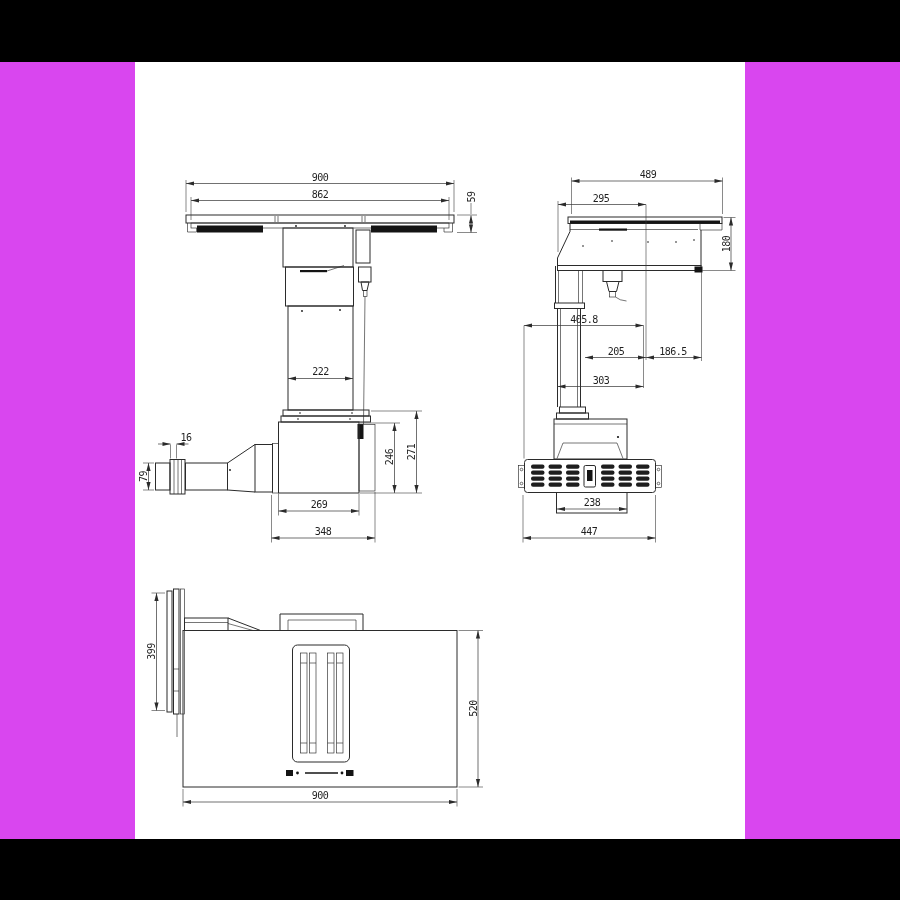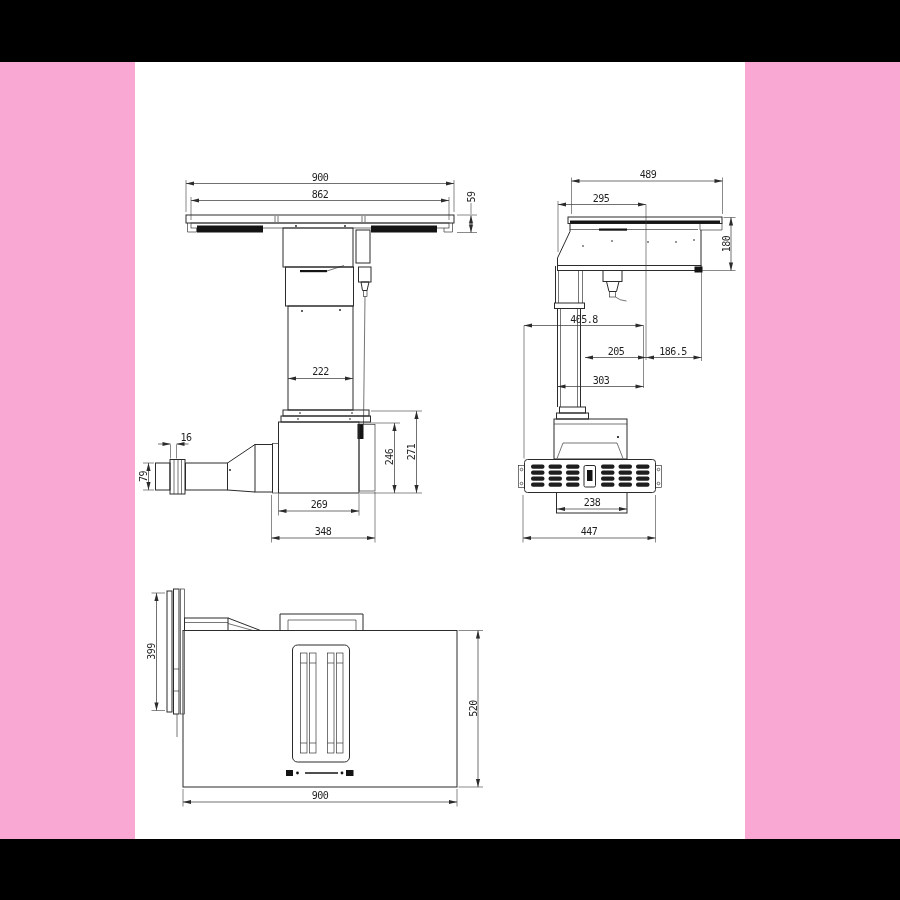--- a/index.html
+++ b/index.html
@@ -1,16 +1,16 @@
 <!DOCTYPE html>
 <html><head>
 <meta charset="utf-8">
 <style>
   html,body{margin:0;padding:0;background:#e9e9e7;}
-  .stage{position:relative;width:900px;height:900px;margin:0 auto;background:#f9a8d4;overflow:hidden;
+  .stage{position:relative;width:900px;height:900px;margin:0 auto;background:#d946ef;overflow:hidden;
          font-family:"DejaVu Sans Mono","Liberation Mono",monospace;}
   .bar{position:absolute;left:0;width:900px;background:#000;}
   .bar.top{top:0;height:62px;}
   .bar.bottom{top:839px;height:61px;}
   .panel{position:absolute;left:135px;top:62px;width:610px;height:777px;background:#ffffff;}
   svg{position:absolute;left:0;top:0;}
   .o{fill:none;stroke:#2b2b2b;stroke-width:1;}
   .t{stroke-width:0.65;}
   .x{fill:none;stroke:#3a3a3a;stroke-width:0.6;}
   .d{fill:none;stroke:#333333;stroke-width:0.7;marker-start:url(#aS);marker-end:url(#aE);}

